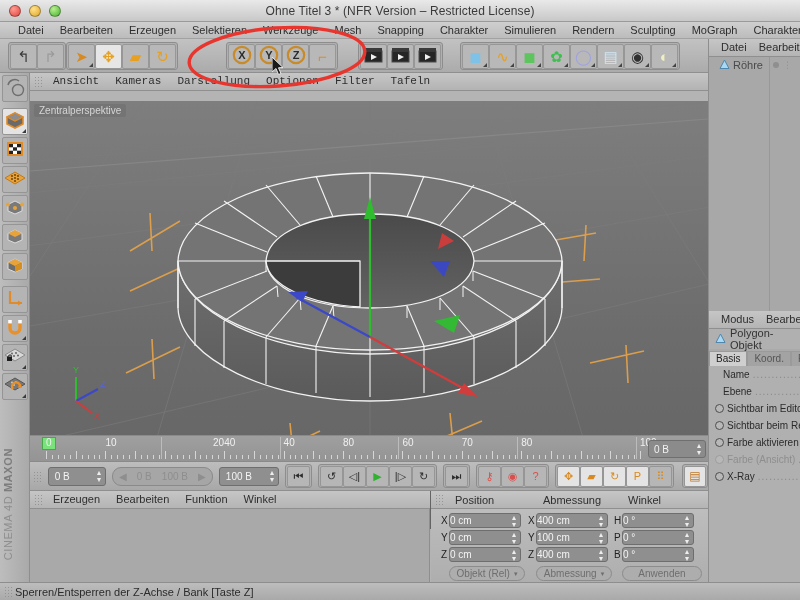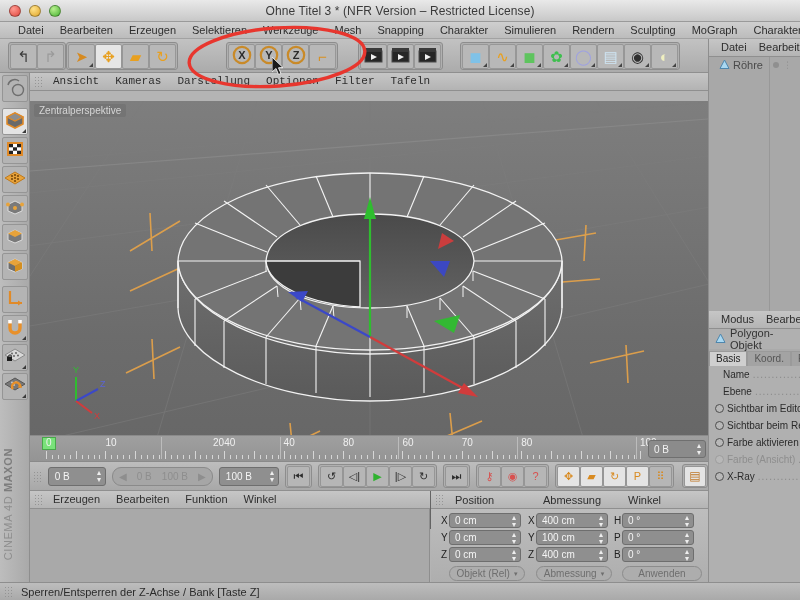--- a/index.html
+++ b/index.html
@@ -182,21 +182,21 @@
   }
   .coord-head { font-size: 11px; color: #2e2e2e; position: absolute; }
   .coordarea {
     position: absolute; left: 431px; top: 509px; width: 277px; height: 73px;
     background: linear-gradient(#bdbdbd,#aeaeae);
   }
   .cf-label { position: absolute; font-size: 10px; color: #222; }
   .cf {
     position: absolute; height: 15px; background: #8f8f8f;
     border: 1px solid #6e6e6e; border-radius: 3px;
-    font-size: 10px; color: #f4f4f4; display: flex; align-items: center; padding-left: 5px;
+    font-size: 10px; color: #f4f4f4; display: flex; align-items: center; 
   }
   .cbtn {
     position: absolute; height: 15px; border-radius: 8px;
     background: #adadad; border: 1px solid #8c8c8c;
     font-size: 10px; color: #6e6e6e; display: flex; align-items: center;
     justify-content: center; gap: 4px;
   }
 
   
   .rightpanel {
@@ -239,21 +239,21 @@
     background: #b8b8b8; margin-right: 3px; flex: none;
   }
   .radio.dim { border-color: #9d9d9d; }
 
   
   .statusbar {
     position: absolute; left: 0; top: 582px; width: 800px; height: 18px;
     background: linear-gradient(#bdbdbd,#a9a9a9); border-top: 1px solid #8e8e8e;
     display: flex; align-items: center;
   }
-  .statusbar .txt { font-size: 11px; color: #2b2b2b; margin-left: 6px; }
+  .statusbar .txt { font-size: 11px; color: #2b2b2b; }
 
   
   .annot { position: absolute; left: 0; top: 0; width: 800px; height: 600px; pointer-events: none; z-index: 50; }
 
   .cursor { position: absolute; z-index: 60; }
 </style>
 </head>
 <body>
 
 <div id="app">

